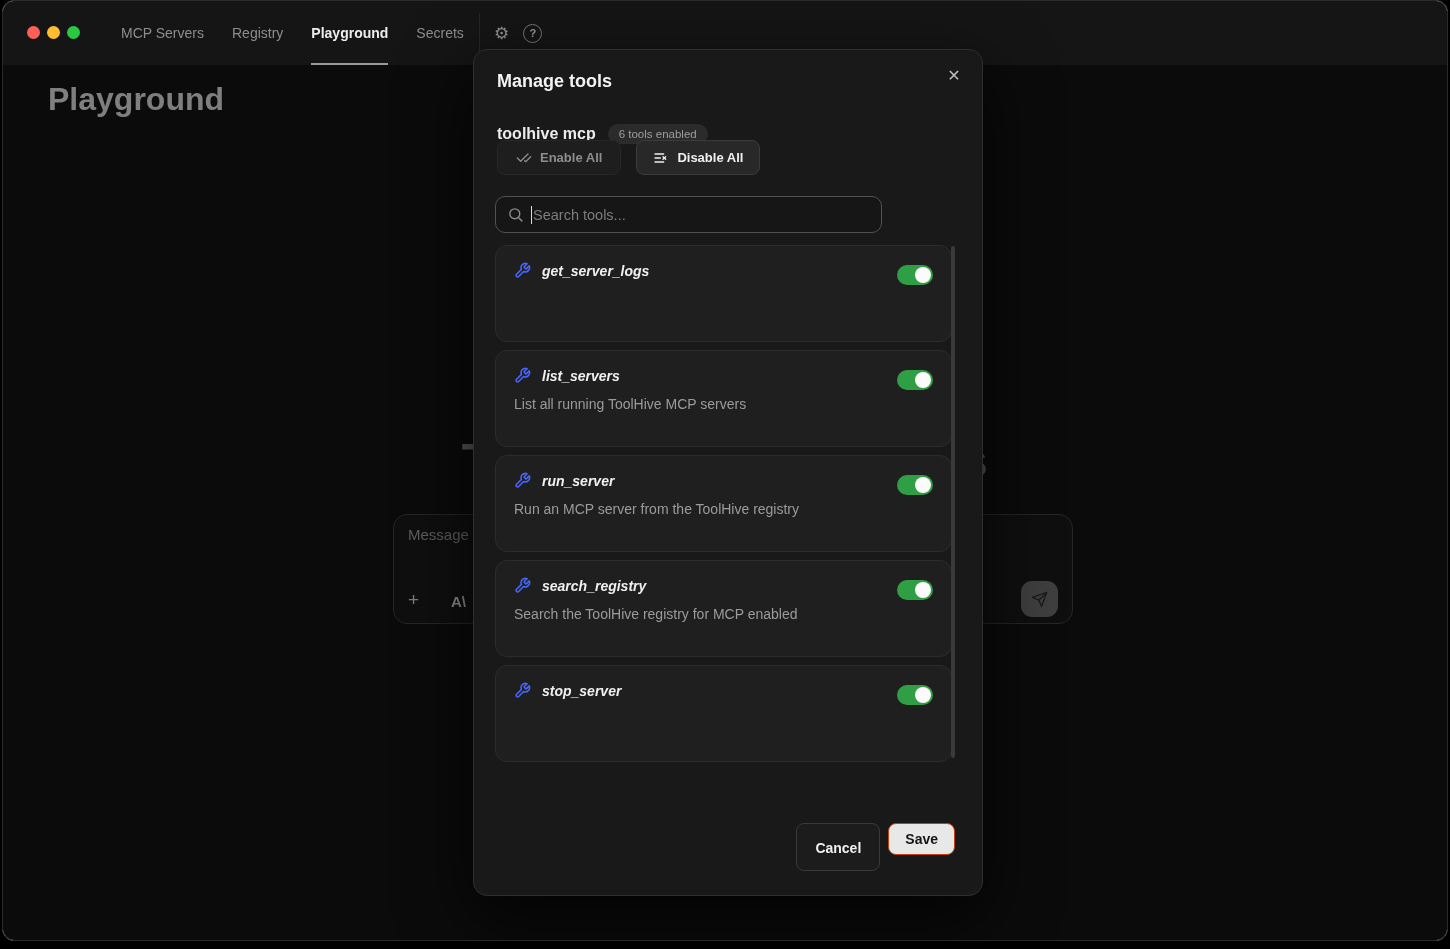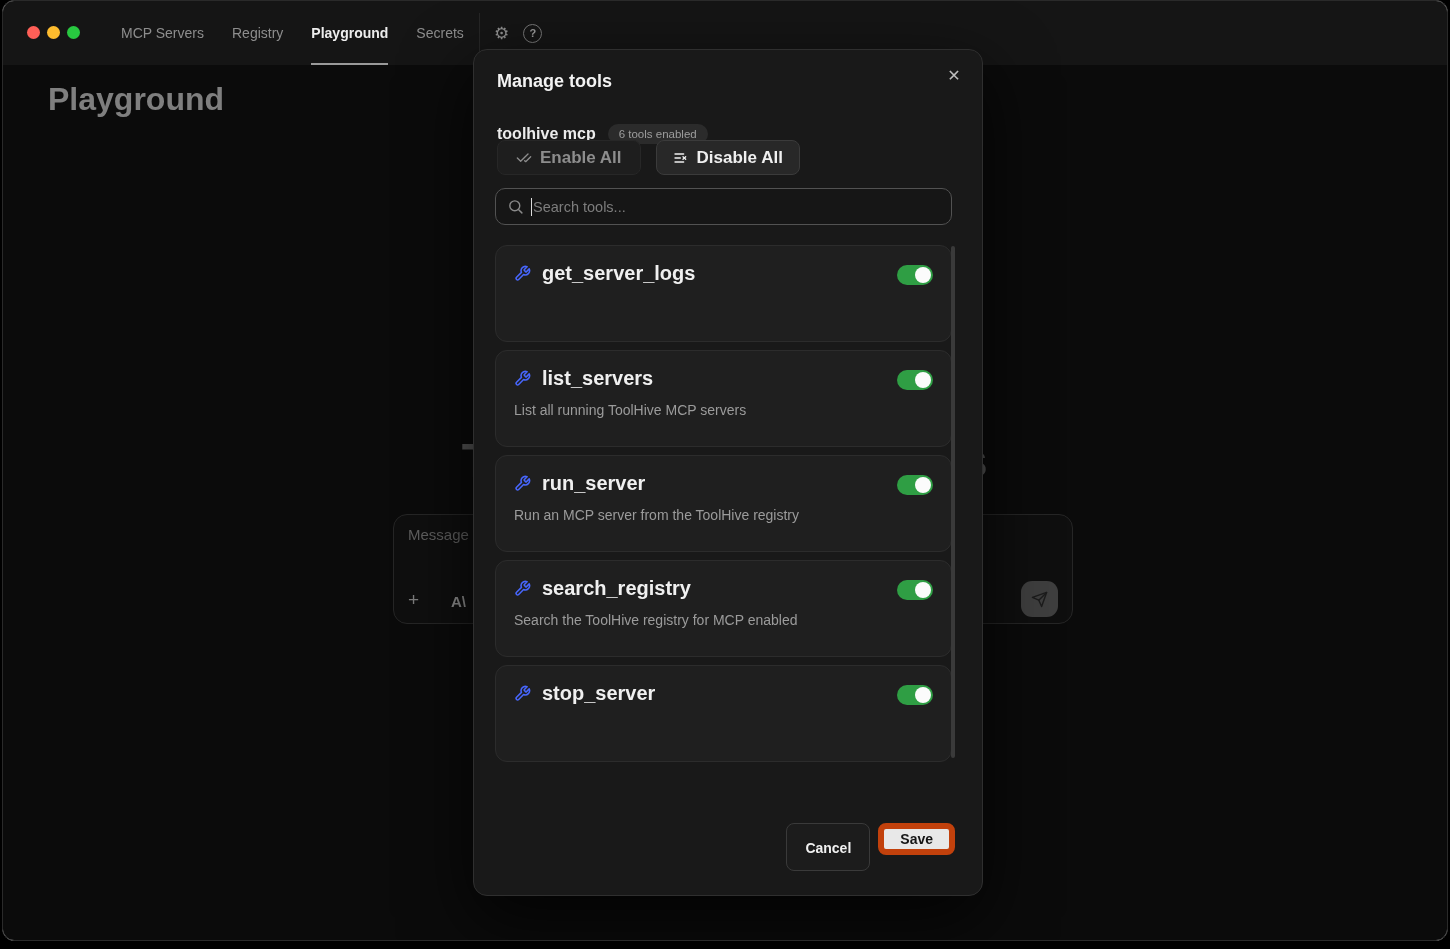--- a/index.html
+++ b/index.html
@@ -37,47 +37,47 @@
   
   .modal { position:absolute; left:470px; top:48px; width:510px; height:847px; background:#191919;
            border:1px solid #2f2f2f; border-radius:14px; box-shadow:0 24px 70px rgba(0,0,0,.75); z-index:10; }
   .modal-close { position:absolute; right:16px; top:14px; width:24px; height:24px; background:none; border:none;
                  color:#bdbdbd; font-size:16px; line-height:24px; text-align:center; cursor:pointer; }
   .modal-title { position:absolute; left:23px; top:21px; font-size:18px; font-weight:700; color:#f3f3f3; }
   .server-row { position:absolute; left:23px; top:58px; display:flex; align-items:center; gap:12px;margin-top:16px; }
   .server-name { font-size:16px; font-weight:700; color:#ebebeb; }
   .badge { font-size:11.5px; color:#9d9d9d; background:#2b2b2b; padding:4px 11px; border-radius:999px; }
   .actions { position:absolute; left:23px; top:90px; display:flex; gap:7px; }
-  .btn { display:flex; align-items:center; gap:8px; height:35px; border-radius:8px; font-size:17px; font-weight:600;
+  .btn { display:flex; align-items:center; gap:8px; height:35px; border-radius:8px; font-size:13px; font-weight:600;
          font-family:"Liberation Sans", sans-serif; cursor:pointer; }
   .btn-enable { padding:0 18px; background:#1e1e1e; border:1px solid #272727; color:#8d8d8d; }
   .btn-disable { padding:0 16px; background:#282828; border:1px solid #3b3b3b; color:#efefef; font-weight:700;margin-left:8px; }
-  .search-wrap { position:absolute; left:21px; top:138px; width:457px; height:37px; background:#161616;
+  .search-wrap { position:absolute; left:21px; top:146px; width:387px; height:37px; background:#161616;
                  border:1px solid #525252; border-radius:10px; }
   .search-icon { position:absolute; left:11px; top:9px; }
   .caret { position:absolute; left:35px; top:9px; width:1px; height:18px; background:#dcdcdc; }
   .search-input { position:absolute; left:0; top:0; width:100%; height:100%; background:transparent; border:none; outline:none;
                   padding:0 12px 0 37px; font-size:14.5px; color:#ddd; font-family:"Liberation Sans", sans-serif; }
   .search-input::placeholder { color:#7d7d7d; }
 
   .tool-list { position:absolute; left:21px; top:195px; width:457px; height:579px; overflow:hidden; }
   .tool-card { position:relative; height:97px; margin-bottom:8px; background:#1f1f1f; border:1px solid #2c2c2c;
                border-radius:12px; padding:16px 18px; }
   .tool-head { display:flex; align-items:center; gap:11px; }
-  .tool-name { font-size:20px; font-weight:700; color:#f0f0f0; }
+  .tool-name { font-size:14px; font-weight:700; color:#f0f0f0;font-style:italic; }
   .tool-desc { margin-top:12px; font-size:14px; color:#9b9b9b; }
   .toggle { position:absolute; right:18px; top:19px; width:36px; height:20px; border-radius:999px; background:#3a3a3a; cursor:pointer; }
   .toggle.on { background:#2f9e44; }
   .knob { position:absolute; right:2px; top:2px; width:16px; height:16px; border-radius:50%; background:#fbfbfb; }
   .list-scrollbar { position:absolute; right:27px; top:196px; width:4px; height:512px; background:#3a3a3a; border-radius:2px; }
 
   .modal-footer { position:absolute; right:27px; bottom:24px; display:flex; gap:8px; }
   .btn-cancel { padding:16px 18px; height:48px; background:#1c1c1c; border:1px solid #3a3a3a; border-radius:8px;
                 color:#f0f0f0; font-size:14px; font-weight:700; font-family:"Liberation Sans", sans-serif; }
-  .btn-save { padding:0 16px; height:32px; background:#e8e8e8; border:6px solid #c2410c; border-radius:8px;
+  .btn-save { padding:0 16px; height:32px; background:#e8e8e8; border:1px solid #c2410c; border-radius:8px;
               color:#151515; font-size:14px; font-weight:700; font-family:"Liberation Sans", sans-serif; }
   svg { display:block; }
 </style>
 </head>
 <body>
 
 <div class="window">
 
   <div class="titlebar">
     <div class="lights">

